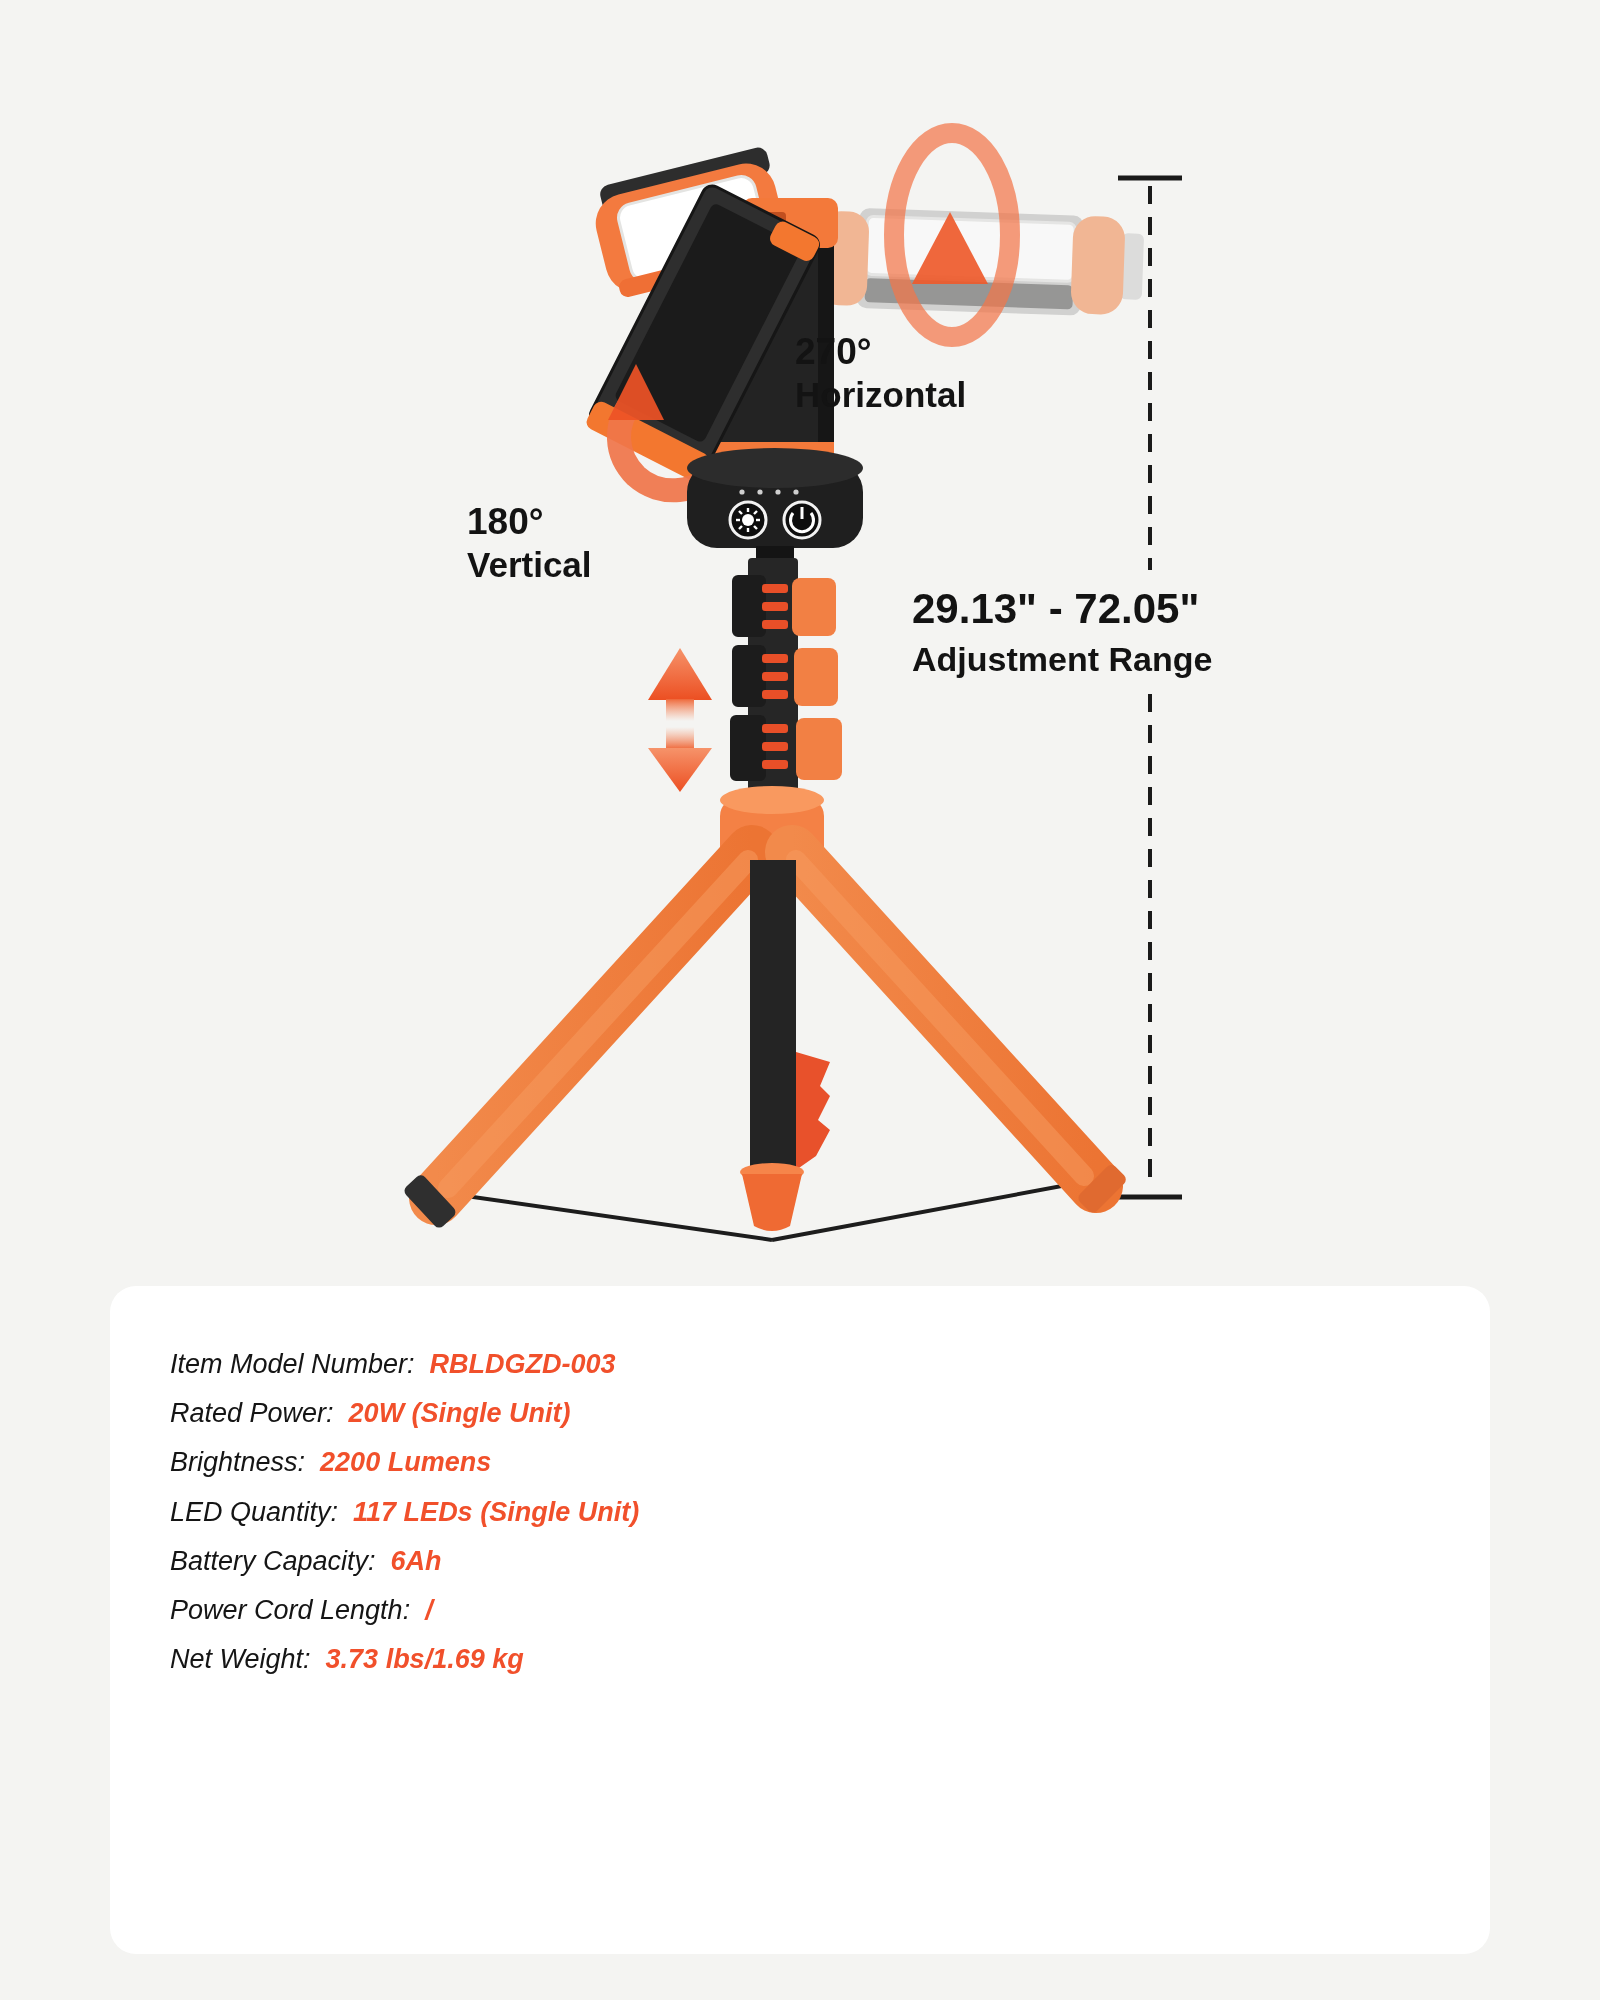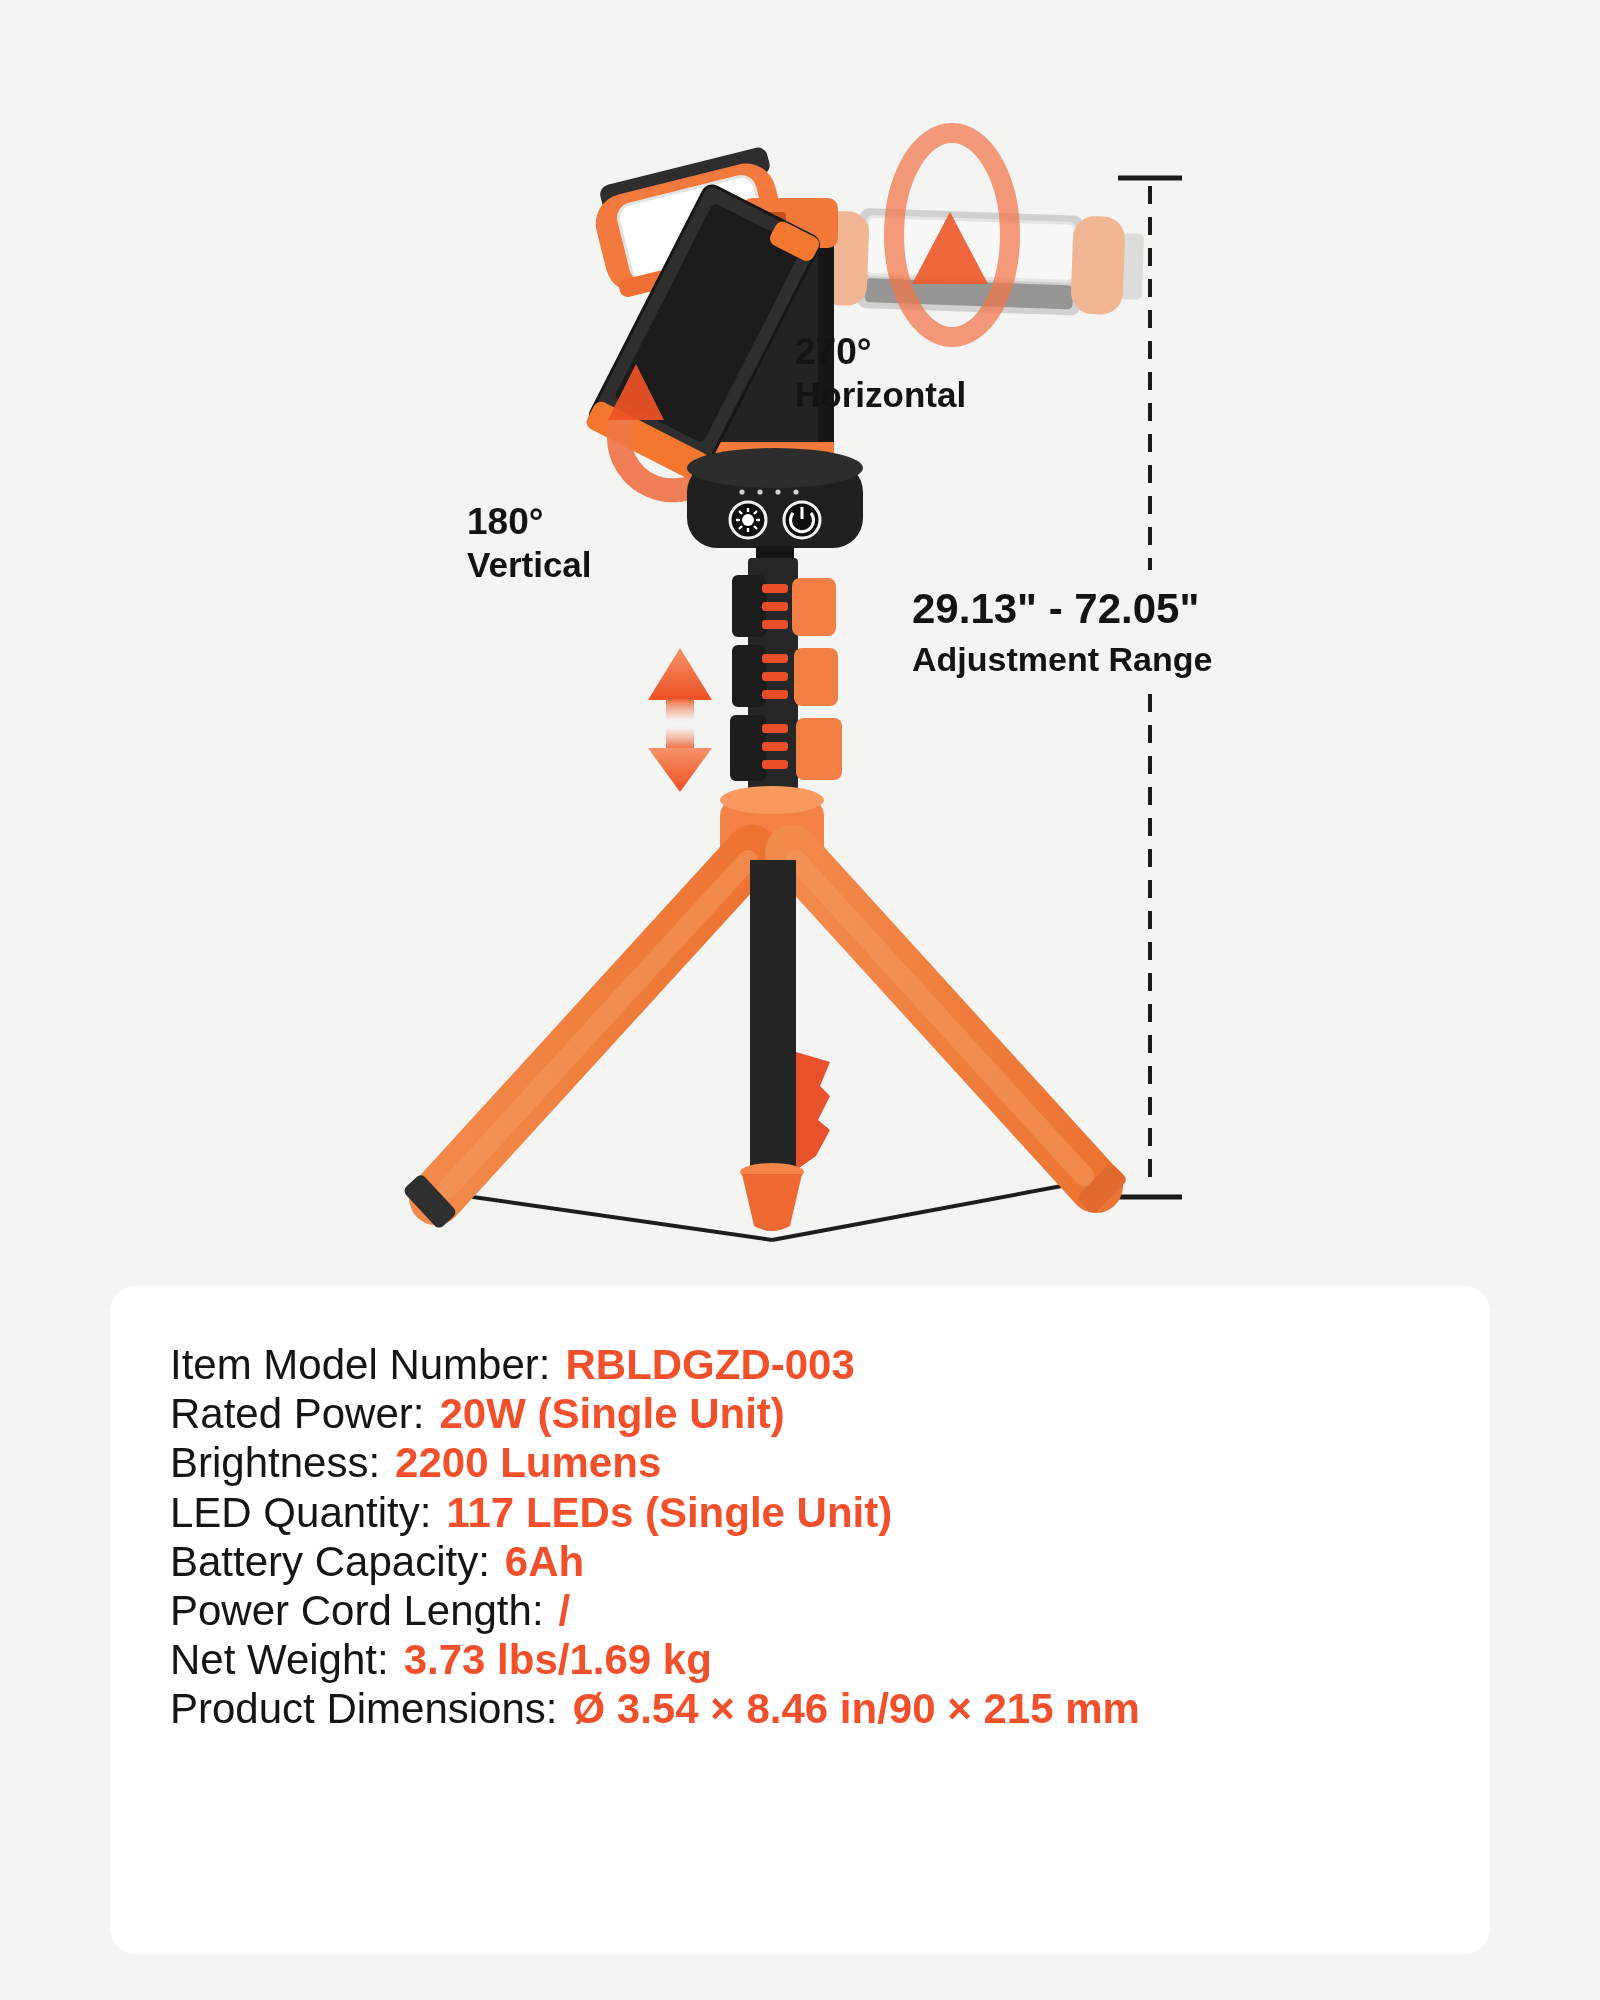--- a/index.html
+++ b/index.html
@@ -16,21 +16,21 @@
   .ann-horizontal{left:795px;top:330px;width:300px;}
   .ann-vertical{left:467px;top:500px;width:300px;}
   .ann-range{left:912px;top:584px;width:500px;}
   .ann-range .ann-value{font-size:42px;line-height:50px;}
   .ann-range .ann-label{font-size:34px;line-height:50px;}
   .spec-card{
     position:absolute;left:110px;top:1286px;width:1380px;height:668px;
     background:#ffffff;border-radius:26px;box-sizing:border-box;
     padding:54px 60px 0 60px;
   }
-  .spec-row{font-size:42px;line-height:49.2px;white-space:nowrap;}
+  .spec-row{font-size:27px;line-height:49.2px;white-space:nowrap;font-style:italic;}
   .spec-label{color:#151515;font-weight:400;}
   .spec-value{color:#f1502b;font-weight:700;margin-left:15px;}
 </style>
 </head>
 <body>
 
 <svg class="illustration" width="1600" height="1280" viewBox="0 0 1600 1280" xmlns="http://www.w3.org/2000/svg">
   <defs>
     <linearGradient id="arrowGrad" x1="0" y1="0" x2="0" y2="1">
       <stop offset="0" stop-color="#f6936a"></stop>
@@ -215,16 +215,13 @@
   </div>
   <div class="spec-row">
     <span class="spec-label">Battery Capacity:</span><span class="spec-value">6Ah</span>
   </div>
   <div class="spec-row">
     <span class="spec-label">Power Cord Length:</span><span class="spec-value">/</span>
   </div>
   <div class="spec-row">
     <span class="spec-label">Net Weight:</span><span class="spec-value">3.73 lbs/1.69 kg</span>
   </div>
-  <div class="spec-row">
-    <span class="spec-label">Product Dimensions:</span><span class="spec-value">Ø 3.54 × 8.46 in/90 × 215 mm</span>
-  </div>
 </div>
 
 </body></html>

